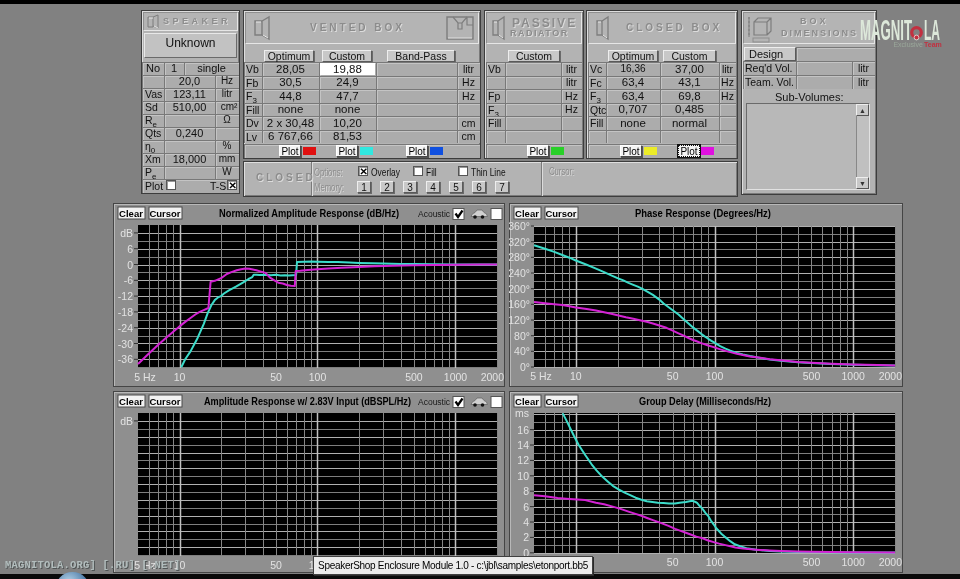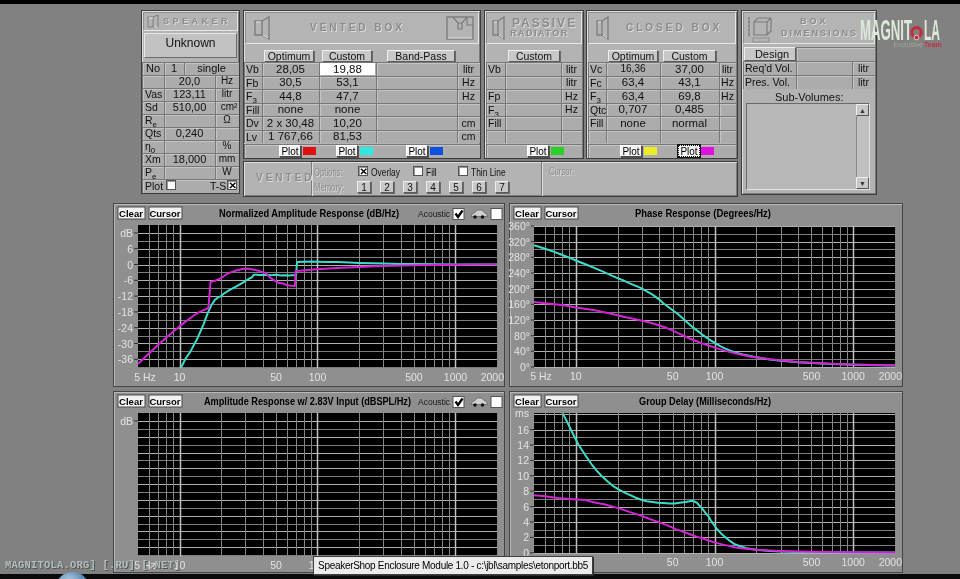--- a/index.html
+++ b/index.html
@@ -131,21 +131,21 @@
 <div class="abs" style="left:320px;top:63.0px;width:55px;height:12px;background:#fff;"></div>
 <div class="val" style="left:319px;top:62.5px;width:57px;font-size:11.5px;">19,88</div>
 <div class="val" style="left:457px;top:62.5px;width:23px;font-size:10.5px;">litr</div>
 <div class="cell" style="left:244px;top:75.5px;width:18px;height:13.5px;"></div>
 <div class="cell" style="left:262px;top:75.5px;width:57px;height:13.5px;"></div>
 <div class="cell" style="left:319px;top:75.5px;width:57px;height:13.5px;"></div>
 <div class="cell" style="left:376px;top:75.5px;width:81px;height:13.5px;"></div>
 <div class="cell" style="left:457px;top:75.5px;width:23px;height:13.5px;"></div>
 <div class="lbl" style="left:246px;top:76.5px;font-size:10.5px;">Fb</div>
 <div class="val" style="left:262px;top:76.0px;width:57px;font-size:11.5px;">30,5</div>
-<div class="val" style="left:319px;top:76.0px;width:57px;font-size:11.5px;">53,1</div>
+<div class="val" style="left:319px;top:76.0px;width:57px;font-size:11.5px;">24,9</div>
 <div class="val" style="left:457px;top:76.0px;width:23px;font-size:10.5px;">Hz</div>
 <div class="cell" style="left:244px;top:89.0px;width:18px;height:13.5px;"></div>
 <div class="cell" style="left:262px;top:89.0px;width:57px;height:13.5px;"></div>
 <div class="cell" style="left:319px;top:89.0px;width:57px;height:13.5px;"></div>
 <div class="cell" style="left:376px;top:89.0px;width:81px;height:13.5px;"></div>
 <div class="cell" style="left:457px;top:89.0px;width:23px;height:13.5px;"></div>
 <div class="lbl" style="left:246px;top:90.0px;font-size:10.5px;">F<sub style="font-size:8px">3</sub></div>
 <div class="val" style="left:262px;top:89.5px;width:57px;font-size:11.5px;">44,8</div>
 <div class="val" style="left:319px;top:89.5px;width:57px;font-size:11.5px;">47,7</div>
 <div class="val" style="left:457px;top:89.5px;width:23px;font-size:10.5px;">Hz</div>
@@ -165,21 +165,21 @@
 <div class="lbl" style="left:246px;top:117.0px;font-size:10.5px;">Dv</div>
 <div class="val" style="left:262px;top:116.5px;width:57px;font-size:11.5px;">2 x 30,48</div>
 <div class="val" style="left:319px;top:116.5px;width:57px;font-size:11.5px;">10,20</div>
 <div class="val" style="left:457px;top:116.5px;width:23px;font-size:10.5px;">cm</div>
 <div class="cell" style="left:244px;top:129.5px;width:18px;height:13.5px;"></div>
 <div class="cell" style="left:262px;top:129.5px;width:57px;height:13.5px;"></div>
 <div class="cell" style="left:319px;top:129.5px;width:57px;height:13.5px;"></div>
 <div class="cell" style="left:376px;top:129.5px;width:81px;height:13.5px;"></div>
 <div class="cell" style="left:457px;top:129.5px;width:23px;height:13.5px;"></div>
 <div class="lbl" style="left:246px;top:130.5px;font-size:10.5px;">Lv</div>
-<div class="val" style="left:262px;top:130.0px;width:57px;font-size:11.5px;">1 767,66</div>
+<div class="val" style="left:262px;top:130.0px;width:57px;font-size:11.5px;">6 767,66</div>
 <div class="val" style="left:319px;top:130.0px;width:57px;font-size:11.5px;">81,53</div>
 <div class="val" style="left:457px;top:130.0px;width:23px;font-size:10.5px;">cm</div>
 <div class="cell" style="left:244px;top:144.0px;width:236px;height:14.0px;"></div>
 <div class="pbtn" style="left:279px;top:145px;width:22px;height:12px;">Plot</div>
 <div class="chip" style="left:303px;top:147px;background:#e01010;"></div>
 <div class="pbtn" style="left:336px;top:145px;width:22px;height:12px;">Plot</div>
 <div class="chip" style="left:360px;top:147px;background:#30e8e0;"></div>
 <div class="pbtn" style="left:406px;top:145px;width:22px;height:12px;">Plot</div>
 <div class="chip" style="left:430px;top:147px;background:#1050e0;"></div>
 <div class="btn" style="left:508px;top:50px;width:52px;height:12px;font-size:10.5px;line-height:11px;">Custom</div>
@@ -258,21 +258,21 @@
 <div class="cell" style="left:660px;top:129.5px;width:59px;height:13.5px;"></div>
 <div class="cell" style="left:719px;top:129.5px;width:17px;height:13.5px;"></div>
 <div class="cell" style="left:588px;top:144.0px;width:148px;height:14.0px;"></div>
 <div class="pbtn" style="left:620px;top:145px;width:22px;height:12px;">Plot</div>
 <div class="chip" style="left:644px;top:147px;background:#ecec28;"></div>
 <div class="pbtn" style="left:678px;top:145px;width:22px;height:12px;border:1px dotted #111;box-shadow:0 0 0 1px #111;">Plot</div>
 <div class="chip" style="left:701px;top:147px;background:#e010e0;"></div>
 <div class="panel" style="left:243px;top:161px;width:495px;height:36px;"></div>
 <div class="abs" style="left:311px;top:162px;width:2px;height:34px;border-left:1px solid #7a7a7a;border-right:1px solid #dcdcdc;"></div>
 <div class="abs" style="left:541px;top:162px;width:2px;height:34px;border-left:1px solid #7a7a7a;border-right:1px solid #dcdcdc;"></div>
-<div class="abs eng" style="left:256px;top:172px;font-size:10px;letter-spacing:3px;">VENTED</div>
+<div class="abs eng" style="left:256px;top:172px;font-size:10px;letter-spacing:3px;">CLOSED</div>
 <div class="abs eng" style="left:314px;top:166px;font-size:11px;font-weight:normal;transform:scaleX(0.7);transform-origin:0 0;">Options:</div>
 <div class="cb c" style="left:358px;top:166px;"></div>
 <div class="lbl" style="left:371px;top:166px;font-size:10.5px;transform:scaleX(0.8);transform-origin:0 0;">Overlay</div>
 <div class="cb" style="left:413px;top:166px;"></div>
 <div class="lbl" style="left:426px;top:166px;font-size:10.5px;transform:scaleX(0.8);transform-origin:0 0;">Fill</div>
 <div class="cb" style="left:458px;top:166px;"></div>
 <div class="lbl" style="left:471px;top:166px;font-size:10.5px;transform:scaleX(0.8);transform-origin:0 0;">Thin Line</div>
 <div class="abs eng" style="left:314px;top:181px;font-size:11px;font-weight:normal;transform:scaleX(0.7);transform-origin:0 0;">Memory:</div>
 <div class="btn" style="left:357px;top:181px;width:14px;height:12px;font-size:10px;line-height:11px;">1</div>
 <div class="btn" style="left:380px;top:181px;width:14px;height:12px;font-size:10px;line-height:11px;">2</div>
@@ -284,31 +284,31 @@
 <div class="abs eng" style="left:549px;top:165px;font-size:11px;font-weight:normal;transform:scaleX(0.7);transform-origin:0 0;">Cursor:</div>
 <div class="panel" style="left:741px;top:10px;width:136px;height:185px;"></div>
 <div class="hdr" style="left:743px;top:12px;width:132px;height:32px;"></div>
 <svg style="left:746px;top:14px;" width="30" height="29" viewBox="0 0 30 29">
 <path d="M8 8 h13 v13 h-13 z M8 8 l4 -4 h13 v13 l-4 4 M21 8 l4 -4 M21 21 l4 -4" fill="none" stroke="#7d7d7d" stroke-width="1.2"></path>
 <path d="M3 3 v20 M2 4 h2 M2 8 h2 M2 12 h2 M2 16 h2 M2 20 h2" stroke="#7d7d7d" stroke-width="1"></path>
 <rect x="7" y="24" width="16" height="4" fill="none" stroke="#8d8d8d"></rect>
   </svg>
 <div class="abs eng" style="left:800px;top:16px;font-size:9px;letter-spacing:3px;">BOX</div>
 <div class="abs eng" style="left:781px;top:28px;font-size:9px;letter-spacing:2px;">DIMENSIONS</div>
-<div class="btn" style="left:744px;top:47px;width:52px;height:14px;text-align:center;padding-left:4px;">Design</div>
+<div class="btn" style="left:744px;top:47px;width:52px;height:14px;text-align:left;padding-left:4px;">Design</div>
 <div class="cell" style="left:796px;top:47.0px;width:79px;height:14.0px;"></div>
 <div class="cell" style="left:743px;top:61.0px;width:53px;height:14.0px;"></div>
 <div class="cell" style="left:796px;top:61.0px;width:56px;height:14.0px;"></div>
 <div class="cell" style="left:852px;top:61.0px;width:23px;height:14.0px;"></div>
 <div class="lbl" style="left:745px;top:62px;font-size:10.5px;">Req'd Vol.</div>
 <div class="val" style="left:852px;top:62px;width:23px;font-size:10.5px;">litr</div>
 <div class="cell" style="left:743px;top:75.0px;width:53px;height:14.0px;"></div>
 <div class="cell" style="left:796px;top:75.0px;width:56px;height:14.0px;"></div>
 <div class="cell" style="left:852px;top:75.0px;width:23px;height:14.0px;"></div>
-<div class="lbl" style="left:745px;top:76px;font-size:10.5px;">Pres. Vol.</div>
+<div class="lbl" style="left:745px;top:76px;font-size:10.5px;">Team. Vol.</div>
 <div class="val" style="left:852px;top:76px;width:23px;font-size:10.5px;">litr</div>
 <div class="lbl" style="left:775px;top:91px;font-size:11px;">Sub-Volumes:</div>
 <div class="abs" style="left:746px;top:103px;width:124px;height:87px;background:#b8b8b8;border:1px solid;border-color:#6a6a6a #e2e2e2 #e2e2e2 #6a6a6a;"></div>
 <div class="abs" style="left:856px;top:104px;width:13px;height:85px;background:#c0c0c0;border-left:1px solid #888;"></div>
 <div class="abs" style="left:856px;top:104px;width:13px;height:12px;background:#c8c8c8;border:1px solid;border-color:#eee #555 #555 #eee;font-size:7px;text-align:center;color:#333;line-height:11px;">▲</div>
 <div class="abs" style="left:856px;top:177px;width:13px;height:12px;background:#c8c8c8;border:1px solid;border-color:#eee #555 #555 #eee;font-size:7px;text-align:center;color:#333;line-height:11px;">▼</div>
 <div class="abs" style="left:860px;top:18px;width:100px;height:32px;">
 <svg width="100" height="32" viewBox="0 0 100 32">
 <g font-family="Liberation Sans,sans-serif" font-weight="bold" fill="#dde8da">
 <text x="0" y="22" font-size="29" textLength="52" lengthAdjust="spacingAndGlyphs">MAGNIT</text>

